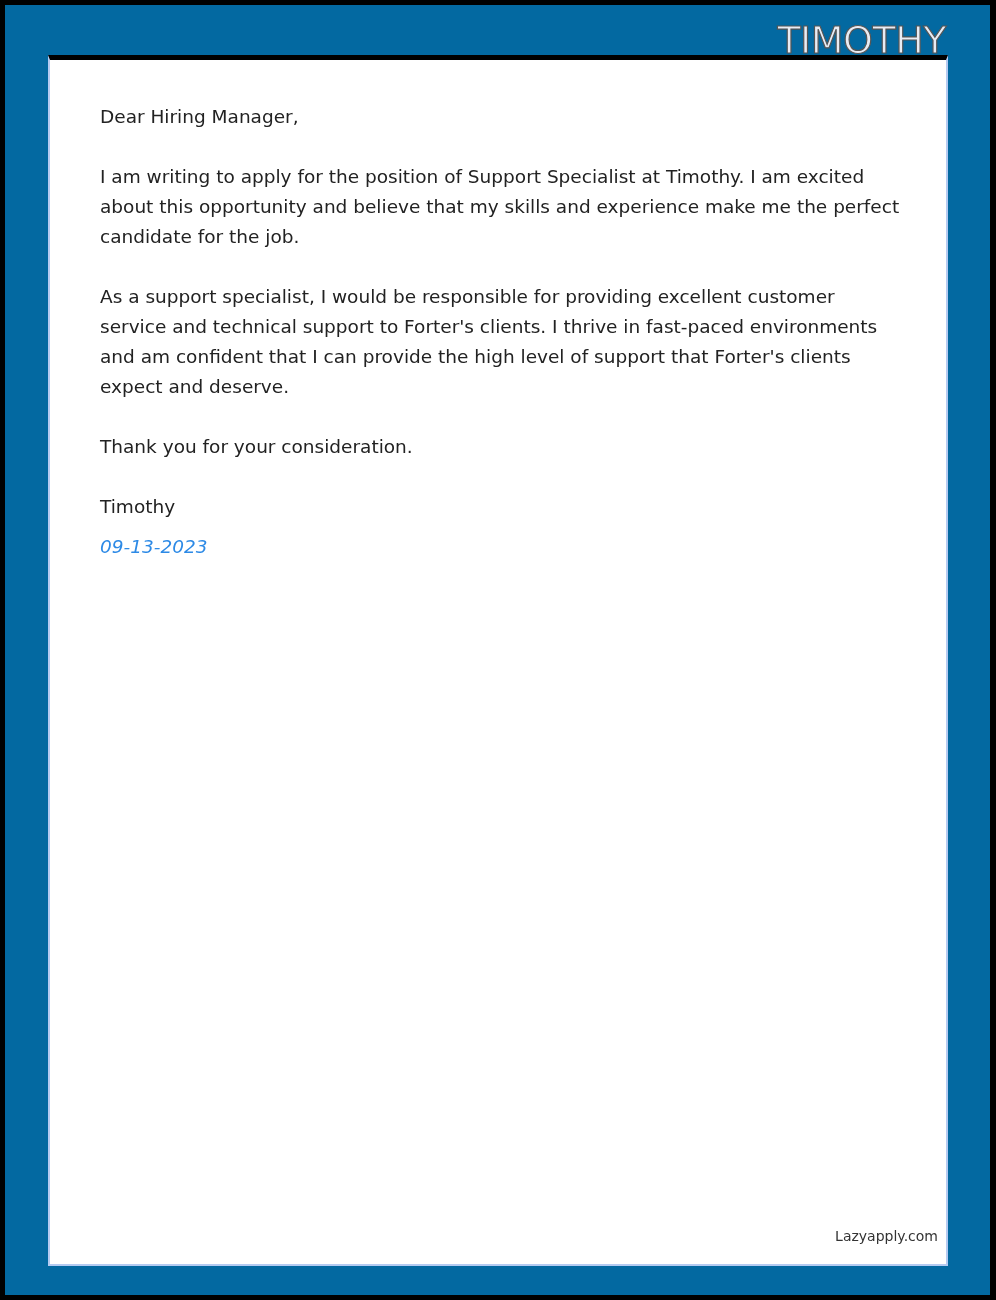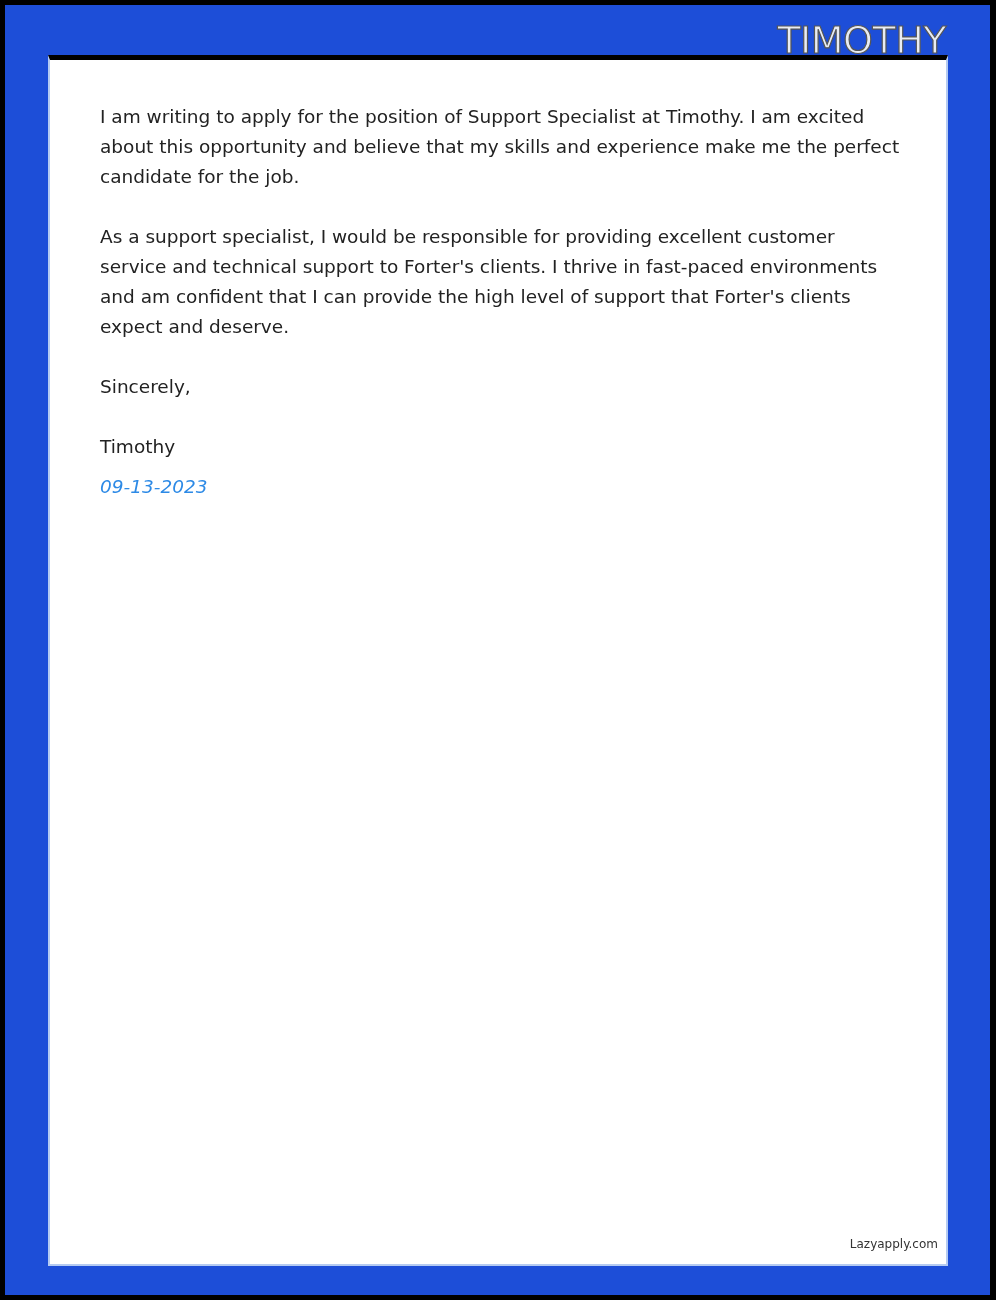--- a/index.html
+++ b/index.html
@@ -7,21 +7,21 @@
     width: 996px; height: 1300px;
     background: #000;
     position: relative;
     overflow: hidden;
     font-family: "DejaVu Sans", sans-serif;
   }
   .frame {
     position: absolute;
     left: 5px; top: 5px;
     width: 985px; height: 1290px;
-    background: #1d4ed8;
+    background: #0369a1;
   }
   .name-header {
     position: absolute;
     right: 44px; top: 13px;
     font-family: "DejaVu Sans", sans-serif;
     font-size: 38px;
     letter-spacing: -0.5px;
     color: #e8ecf4;
     -webkit-text-stroke: 1.2px #555;
     line-height: 44px;
@@ -43,34 +43,35 @@
     width: 800px;
     font-size: 18.5px;
     line-height: 30px;
     color: #222;
   }
   .letter p { margin: 0 0 30px 0; }
   .letter p.signer { margin-bottom: 10px; }
   .letter .date { color: #2d8ae6; font-style: italic; }
   .footer-brand {
     position: absolute;
-    right: 8px; bottom: 13px;
-    font-size: 12px;
+    right: 8px; bottom: 20px;
+    font-size: 14px;
     color: #333;
   }
 </style>
 </head>
 <body>
 
 <div class="frame">
   <div class="name-header">TIMOTHY</div>
 
   <div class="page">
     <div class="letter">
+      <p>Dear Hiring Manager,</p>
       <p>I am writing to apply for the position of Support Specialist at Timothy. I am excited about this opportunity and believe that my skills and experience make me the perfect candidate for the job.</p>
       <p>As a support specialist, I would be responsible for providing excellent customer service and technical support to Forter's clients. I thrive in fast-paced environments and am confident that I can provide the high level of support that Forter's clients expect and deserve.</p>
-      <p>Sincerely,</p>
+      <p>Thank you for your consideration.</p>
       <p class="signer">Timothy</p>
       <p class="date">09-13-2023</p>
     </div>
     <div class="footer-brand">Lazyapply.com</div>
   </div>
 </div>
 
 </body></html>

